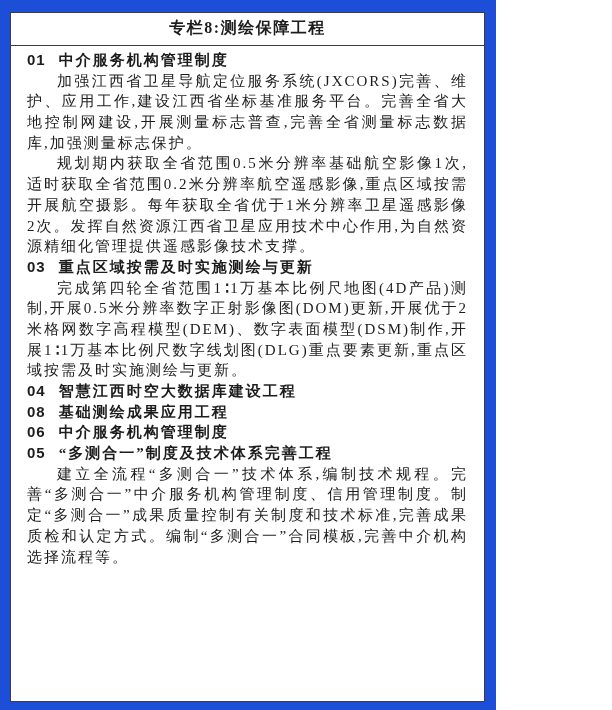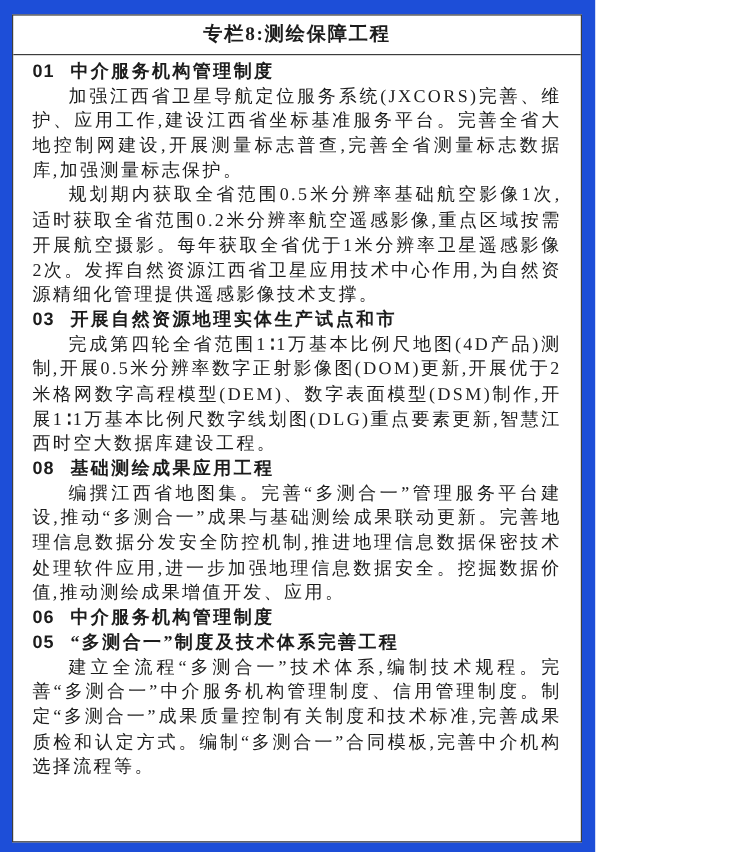--- a/index.html
+++ b/index.html
@@ -70,33 +70,35 @@
         </div>
         <p class="item-text">加强江西省卫星导航定位服务系统(JXCORS)完善、维护、应用工作,建设江西省坐标基准服务平台。完善全省大地控制网建设,开展测量标志普查,完善全省测量标志数据库,加强测量标志保护。</p>
       </section>
 
       <section class="item">
         <p class="item-text">规划期内获取全省范围0.5米分辨率基础航空影像1次,适时获取全省范围0.2米分辨率航空遥感影像,重点区域按需开展航空摄影。每年获取全省优于1米分辨率卫星遥感影像2次。发挥自然资源江西省卫星应用技术中心作用,为自然资源精细化管理提供遥感影像技术支撑。</p>
       </section>
 
       <section class="item">
         <div class="item-heading">
-          <span class="num">03</span><span class="heading-text">开展自然资源地理实体生产试点和市</span>
+          <span class="num">03</span><span class="heading-text">重点区域按需及时实施测绘与更新</span>
         </div>
-        <p class="item-text">完成第四轮全省范围1∶1万基本比例尺地图(4D产品)测制,开展0.5米分辨率数字正射影像图(DOM)更新,开展优于2米格网数字高程模型(DEM)、数字表面模型(DSM)制作,开展1∶1万基本比例尺数字线划图(DLG)重点要素更新,智慧江西时空大数据库建设工程。</p>
+        <p class="item-text">完成第四轮全省范围1∶1万基本比例尺地图(4D产品)测制,开展0.5米分辨率数字正射影像图(DOM)更新,开展优于2米格网数字高程模型(DEM)、数字表面模型(DSM)制作,开展1∶1万基本比例尺数字线划图(DLG)重点要素更新,重点区域按需及时实施测绘与更新。</p>
       </section>
 
       <section class="item">
+        <div class="item-heading">
+          <span class="num">04</span><span class="heading-text">智慧江西时空大数据库建设工程</span>
+        </div>
       </section>
 
       <section class="item">
         <div class="item-heading">
           <span class="num">08</span><span class="heading-text">基础测绘成果应用工程</span>
         </div>
-        <p class="item-text">编撰江西省地图集。完善“多测合一”管理服务平台建设,推动“多测合一”成果与基础测绘成果联动更新。完善地理信息数据分发安全防控机制,推进地理信息数据保密技术处理软件应用,进一步加强地理信息数据安全。挖掘数据价值,推动测绘成果增值开发、应用。</p>
       </section>
 
       <section class="item">
         <div class="item-heading">
           <span class="num">06</span><span class="heading-text">中介服务机构管理制度</span>
         </div>
       </section>
 
       <section class="item">
         <div class="item-heading">

